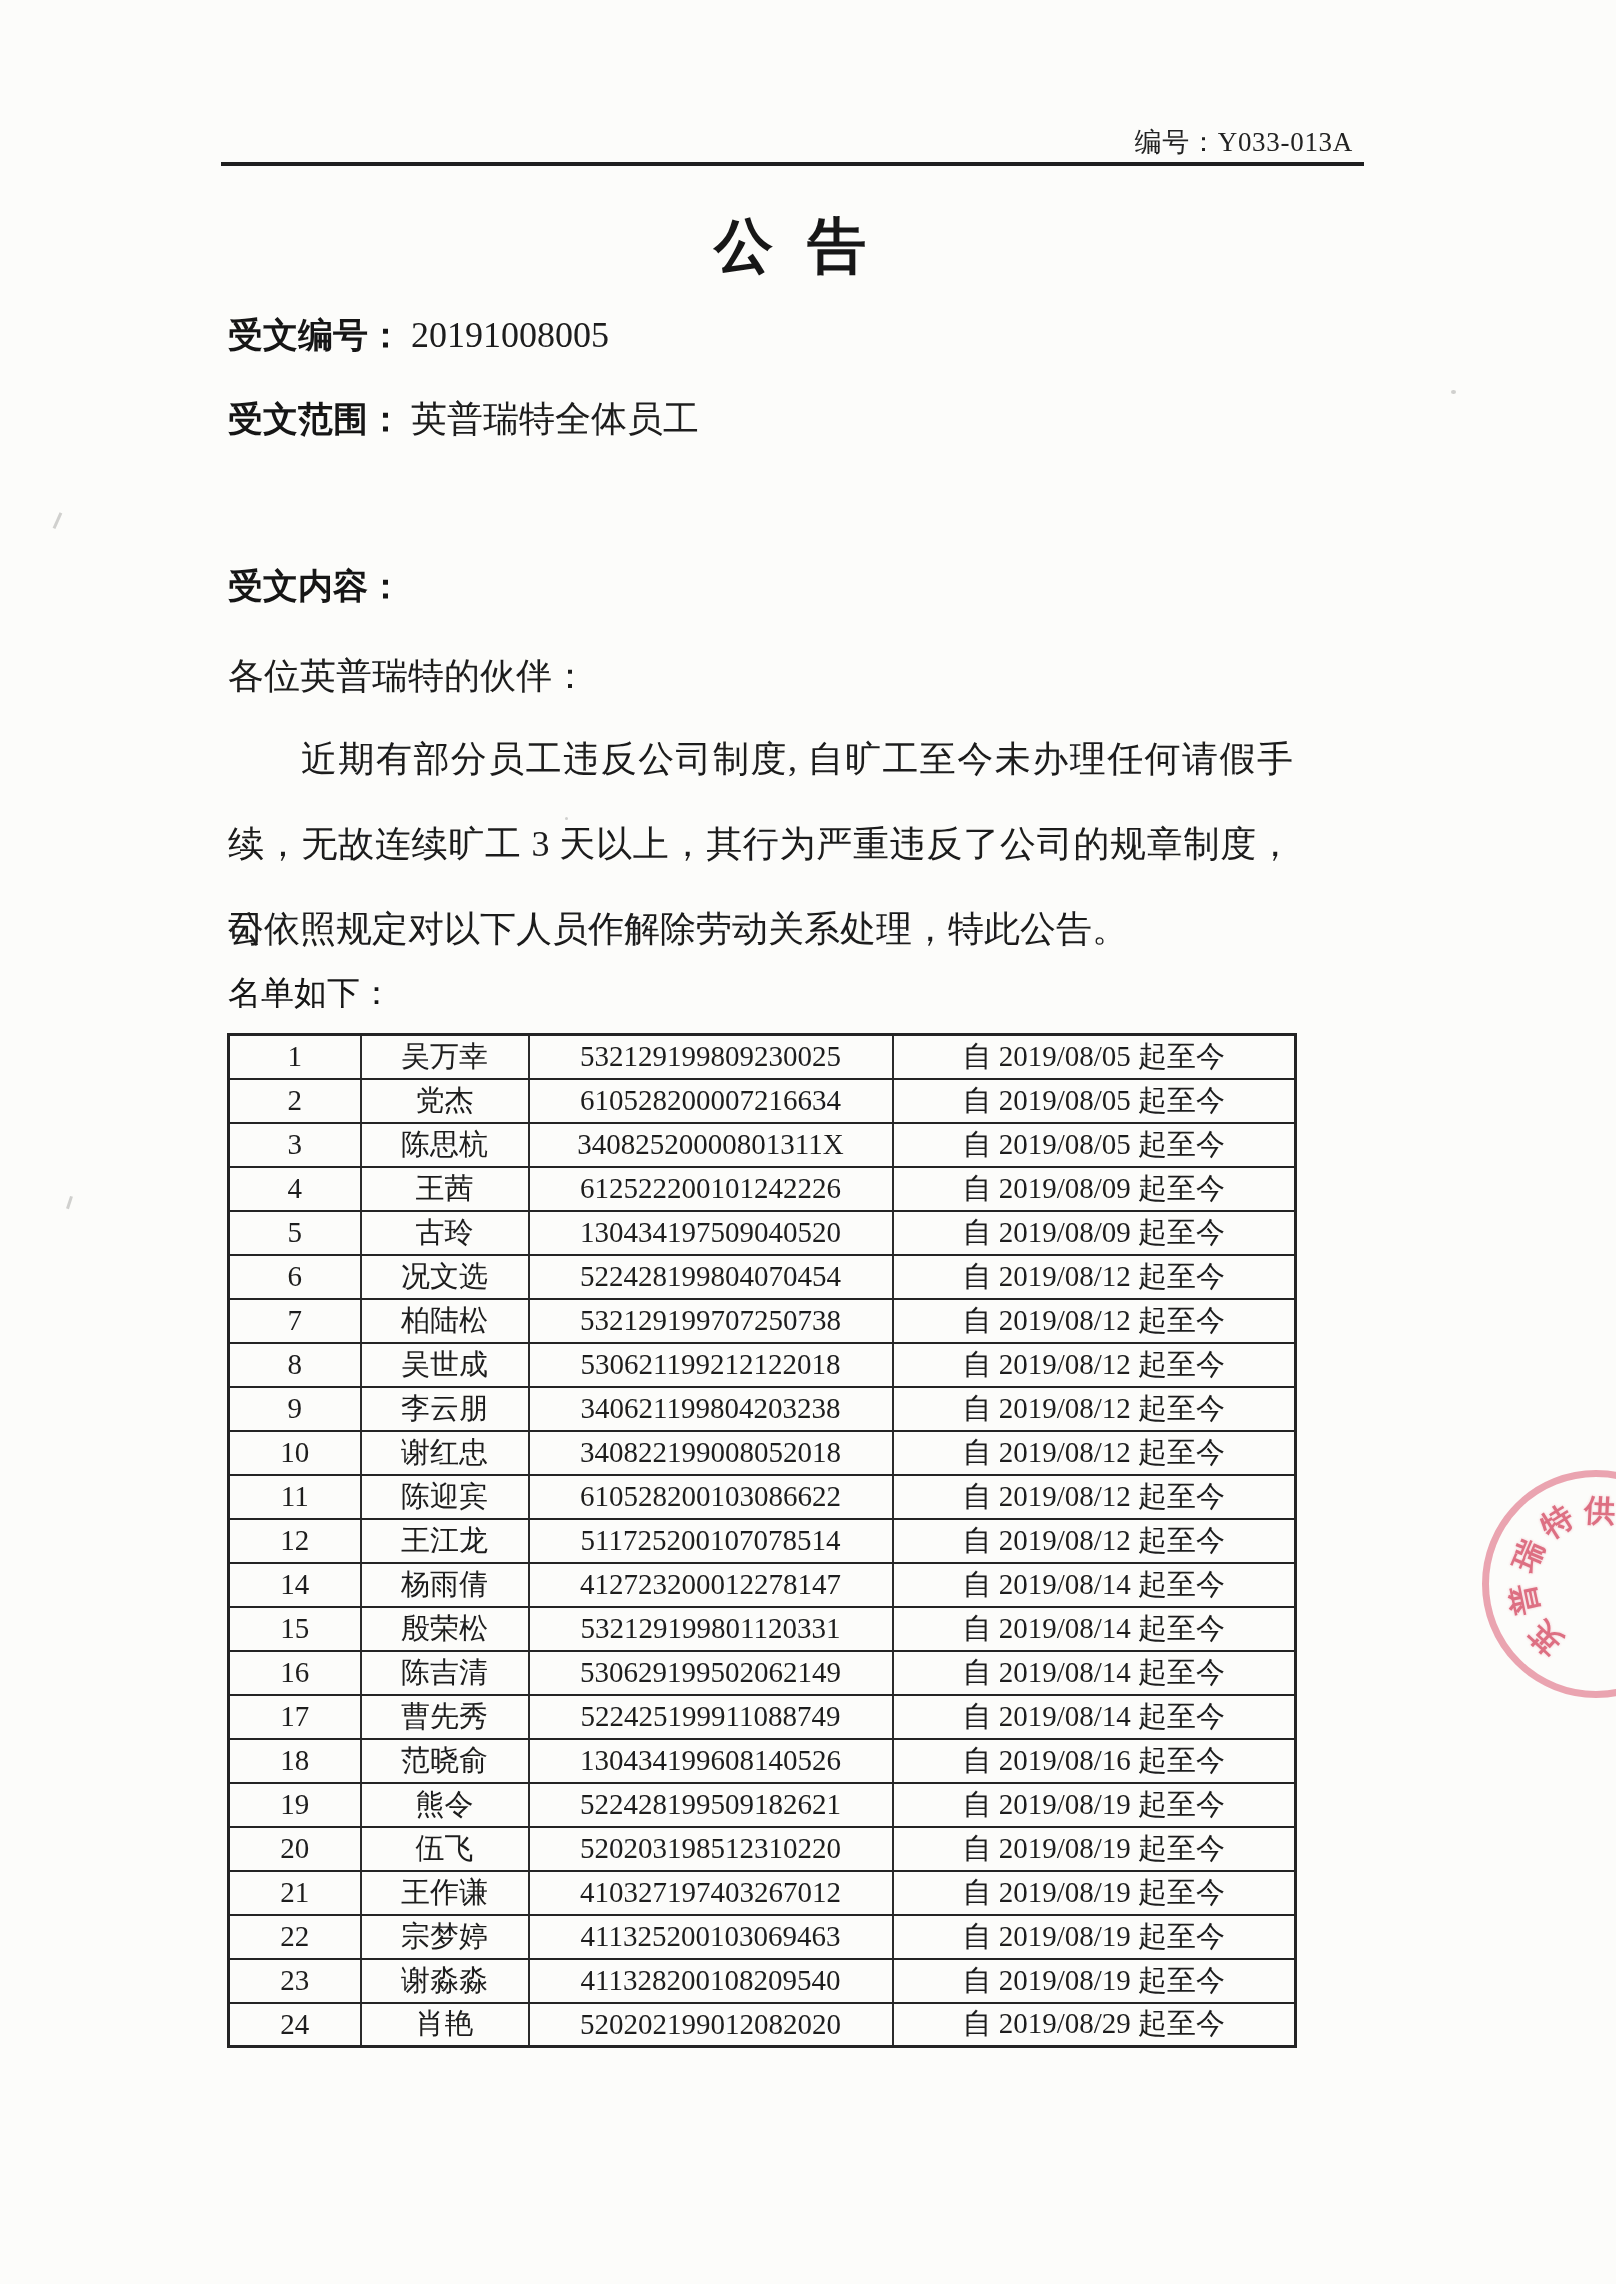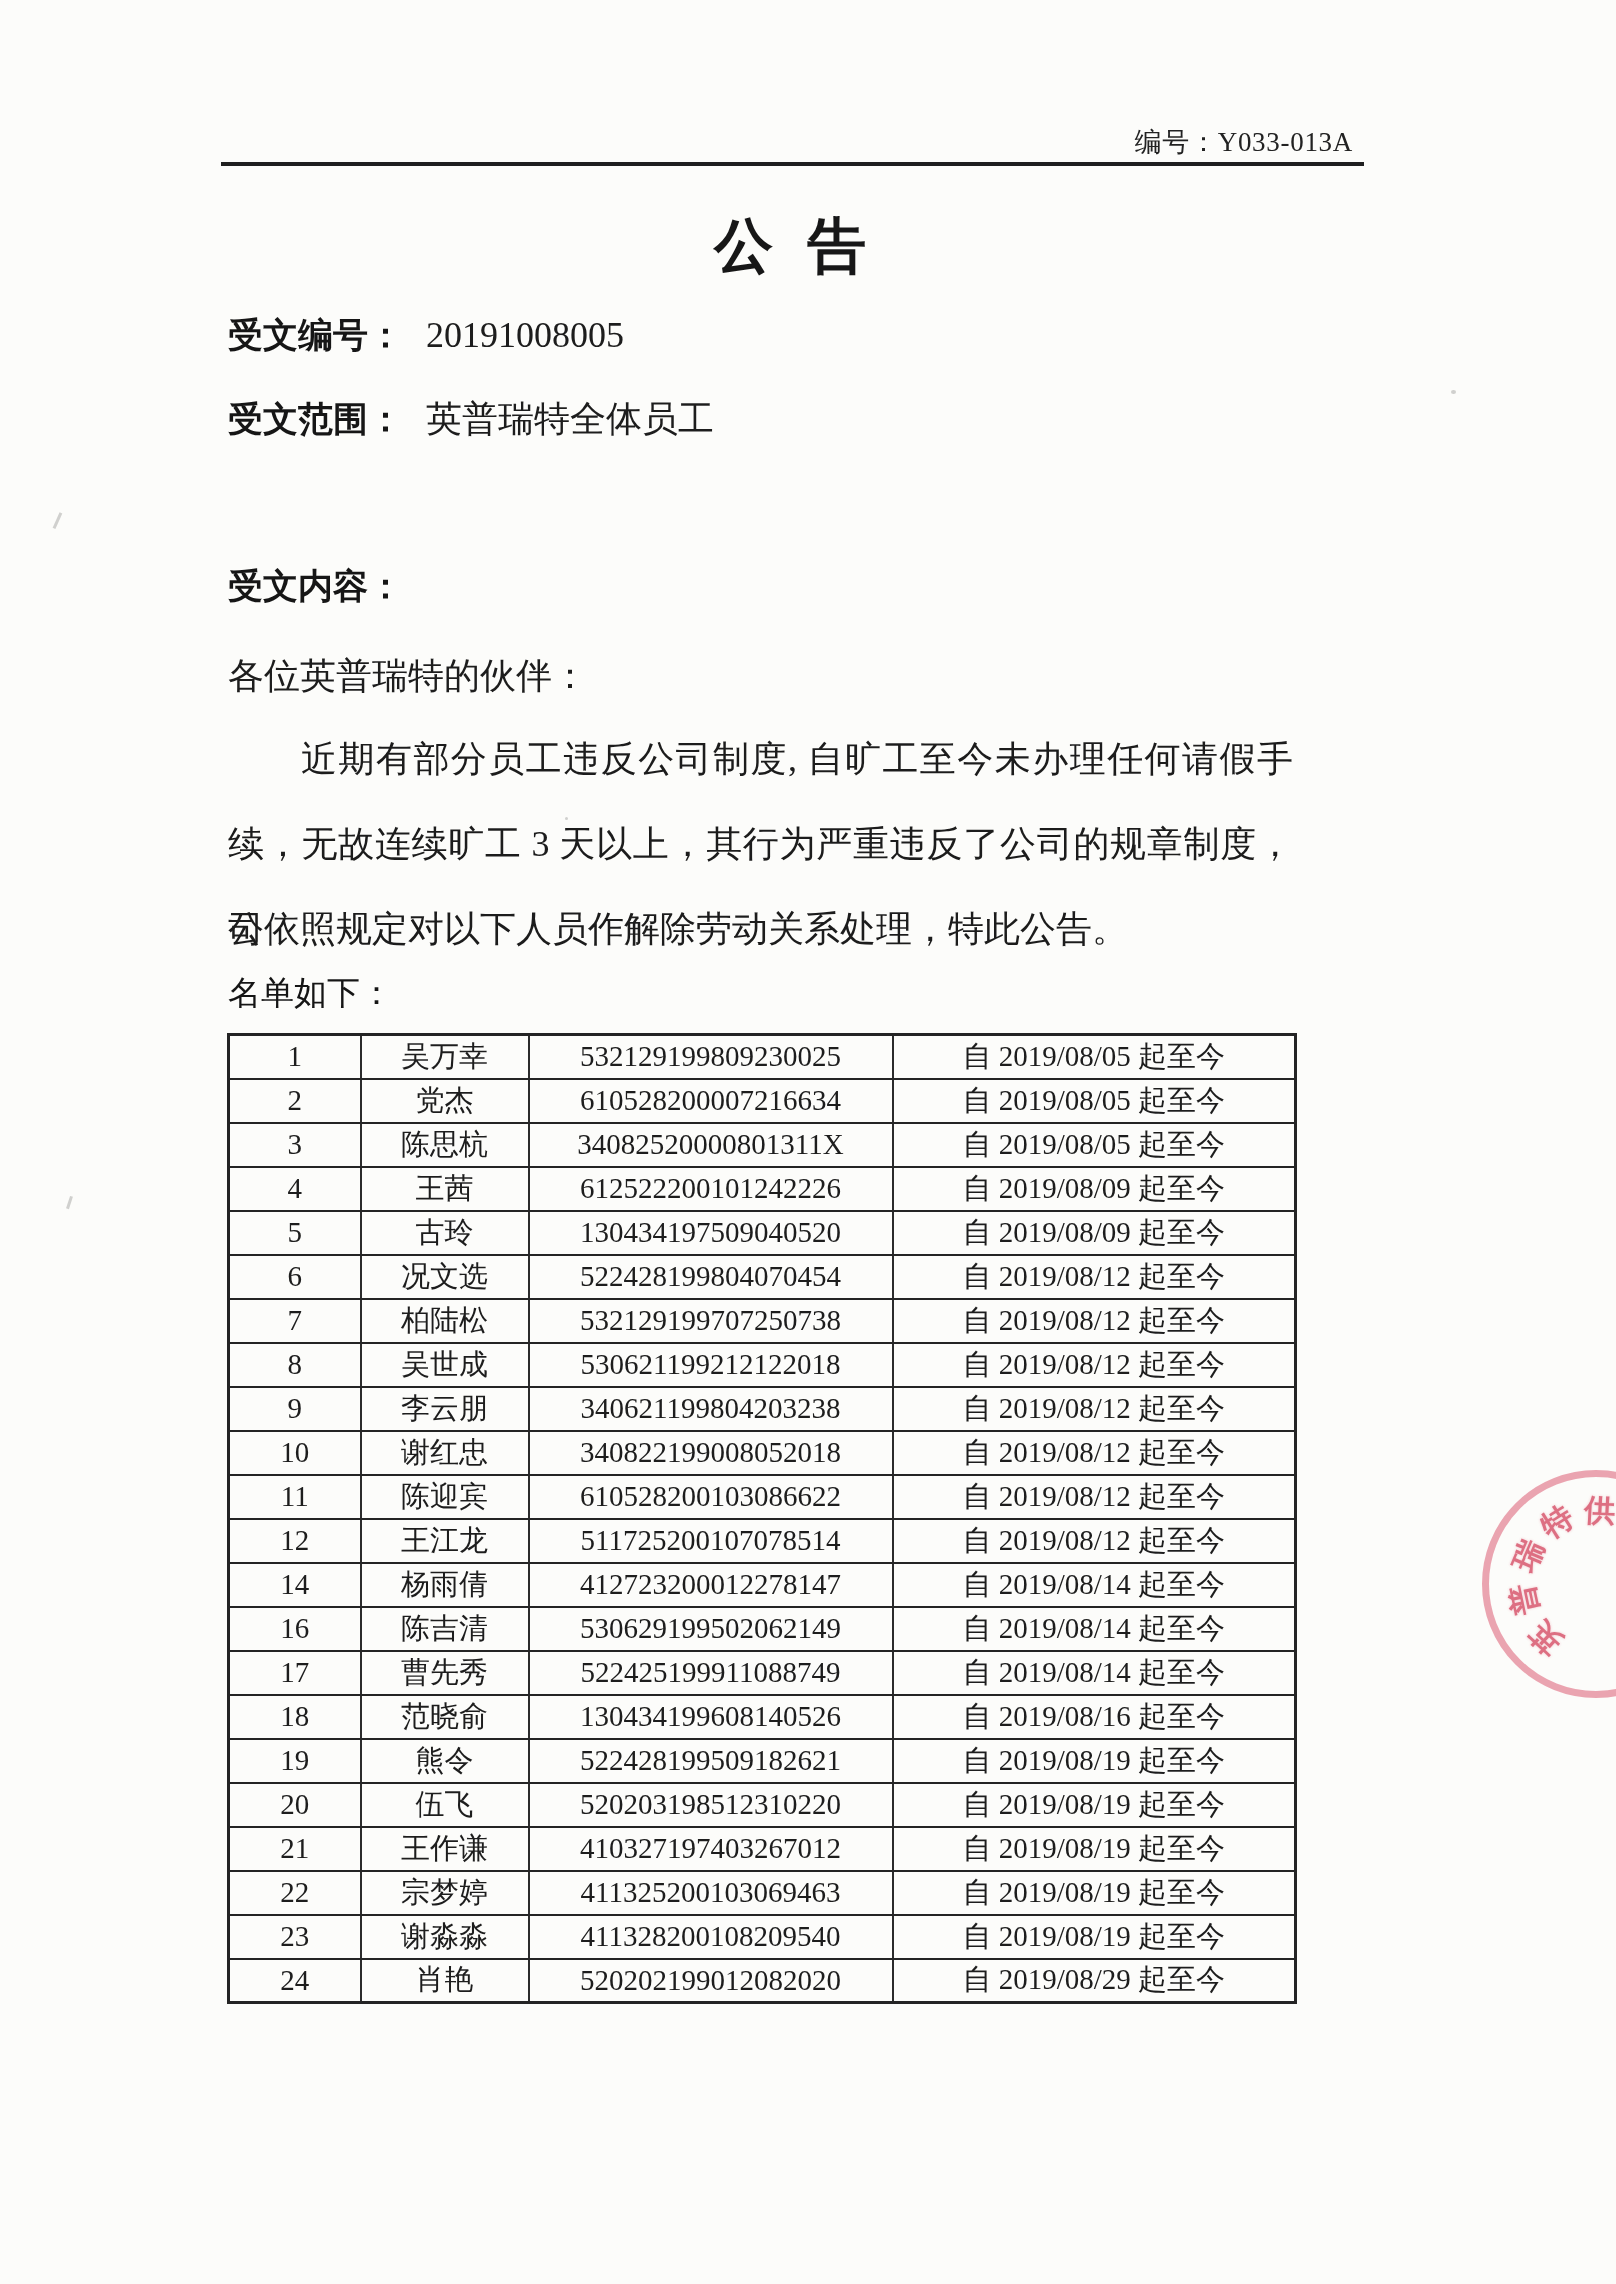--- a/index.html
+++ b/index.html
@@ -65,21 +65,21 @@
   .field-1 { top: 395px; }
   .field-2 { top: 478px; }
   .field-3 { top: 562px; }
   .flabel {
     font-size: 35px;
     font-weight: 700;
     color: #161616;
   }
   .fvalue {
     font-size: 36px;
-    margin-left: 23px;
+    margin-left: 8px;
     color: #1d1d1d;
   }
 
   
   .salutation {
     position: absolute;
     left: 228px;
     top: 644px;
     font-size: 36px;
     color: #1d1d1d;
@@ -303,20 +303,26 @@
           <td>511725200107078514</td>
           <td>自 2019/08/12 起至今</td>
         </tr>
         <tr>
           <td>14</td>
           <td>杨雨倩</td>
           <td>412723200012278147</td>
           <td>自 2019/08/14 起至今</td>
         </tr>
         <tr>
+          <td>15</td>
+          <td>殷荣松</td>
+          <td>532129199801120331</td>
+          <td>自 2019/08/14 起至今</td>
+        </tr>
+        <tr>
           <td>16</td>
           <td>陈吉清</td>
           <td>530629199502062149</td>
           <td>自 2019/08/14 起至今</td>
         </tr>
         <tr>
           <td>17</td>
           <td>曹先秀</td>
           <td>522425199911088749</td>
           <td>自 2019/08/14 起至今</td>

